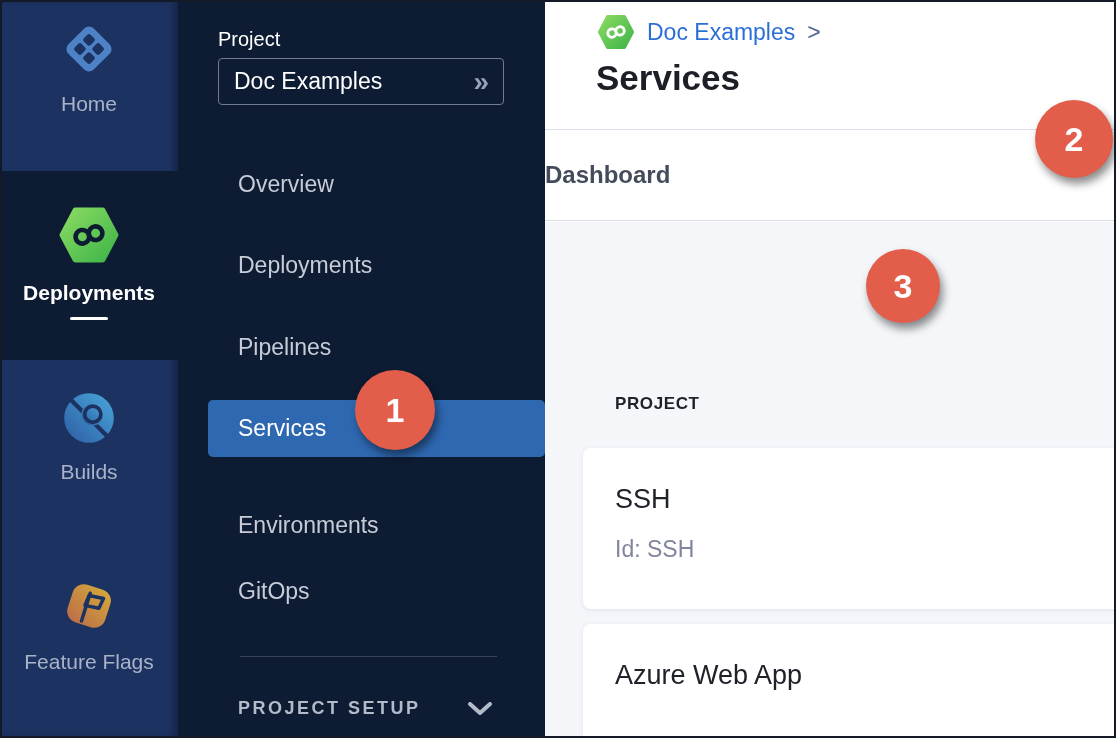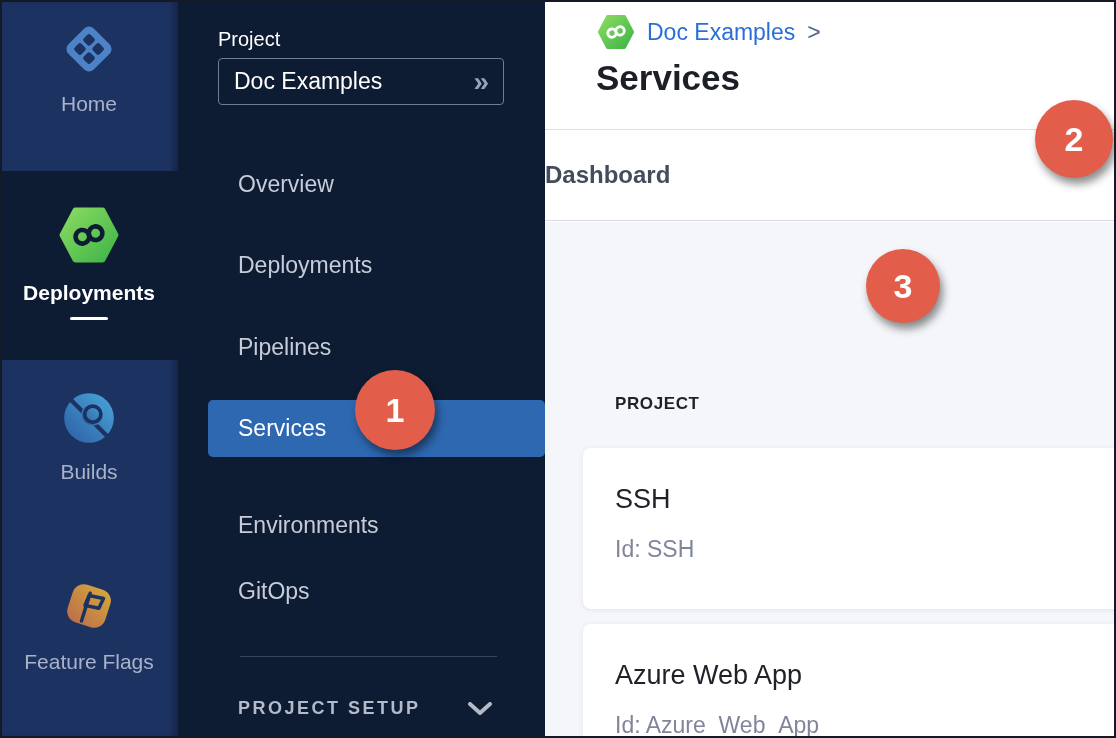--- a/index.html
+++ b/index.html
@@ -222,21 +222,20 @@
 
       <div class="col-header">PROJECT</div>
 
       <div class="service-card card-1">
         <div class="svc-name">SSH</div>
         <div class="svc-id">Id: SSH</div>
       </div>
 
       <div class="service-card card-2">
         <div class="svc-name">Azure Web App</div>
-        <div class="svc-id">Id: Azure_Web_App</div>
       </div>
     </div>
   </main>
 
   <div class="annot annot-1">1</div>
   <div class="annot annot-2">2</div>
   <div class="annot annot-3">3</div>
 
   <div class="frame-border"></div>
 </div>

